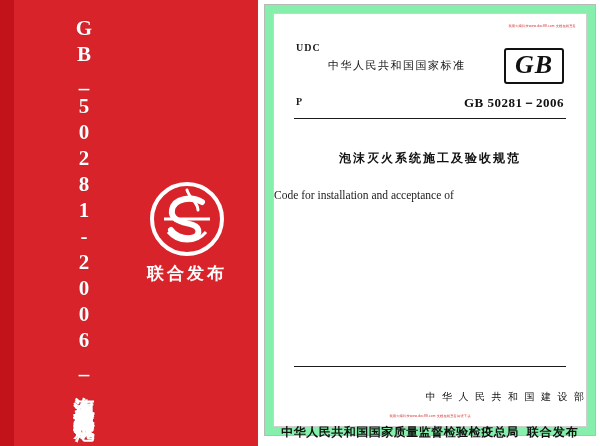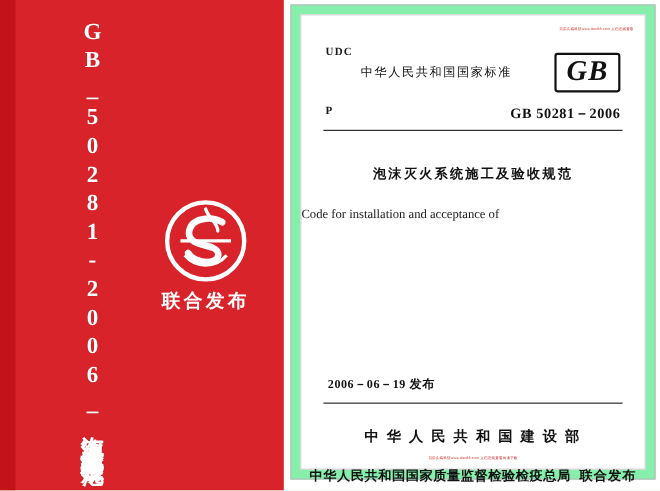--- a/index.html
+++ b/index.html
@@ -230,24 +230,25 @@
   .issuers {
     position: absolute;
     left: 0;
     right: 0;
     top: 374px;
     text-align: center;
     color: #111111;
   }
   .issuer-1 {
     font-family: "Liberation Serif", serif;
-    font-size: 13px;
-    font-weight: bold;
+    font-size: 10px;
+    font-weight: normal;
     letter-spacing: 2px;
     line-height: 18px;
+    text-align: right;
   }
   .issuer-2-line {
     margin-top: 18px;
     font-family: "Liberation Serif", serif;
     font-size: 12px;
     font-weight: bold;
     letter-spacing: 0.5px;
     line-height: 17px;
   }
   .issuer-joint {
@@ -294,21 +295,20 @@
       <div class="std-code">GB 50281－2006</div>
 
       <div class="rule-top"></div>
 
       <div class="title-cn">泡沫灭火系统施工及验收规范</div>
       <div class="title-en">
         <div>Code for installation and acceptance of</div>
       </div>
 
       <div class="dates">
-        <div>2006－06－19  发布</div>
       </div>
 
       <div class="rule-bottom"></div>
 
       <div class="issuers">
         <div class="issuer-1">中 华 人 民 共 和 国 建 设 部</div>
         <div class="issuer-2-line">
           <span>中华人民共和国国家质量监督检验检疫总局</span><span class="issuer-joint">联合发布</span>
         </div>
       </div>

